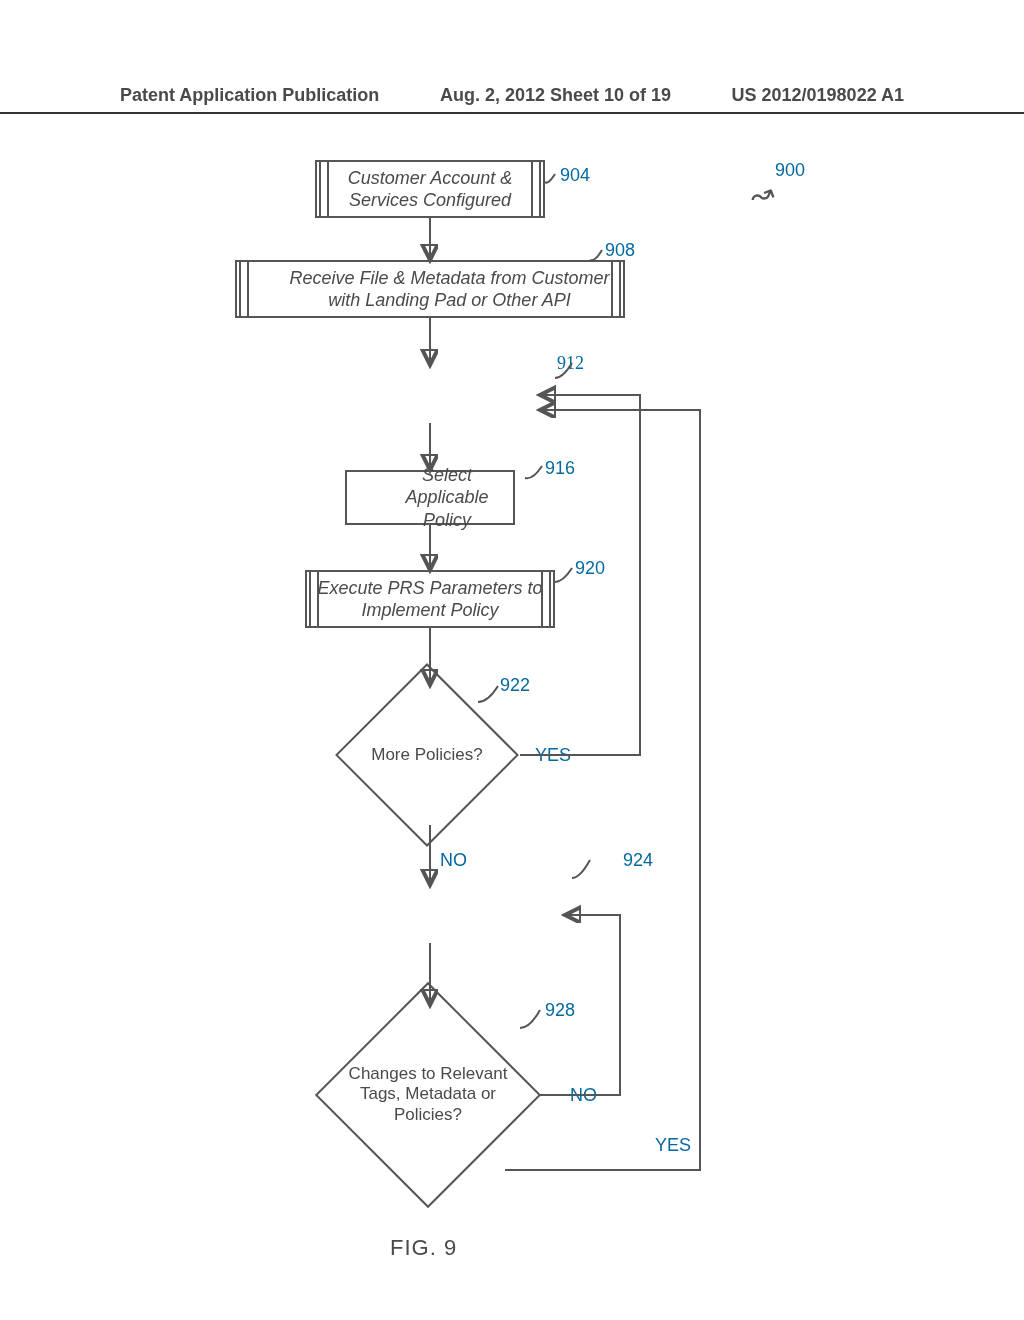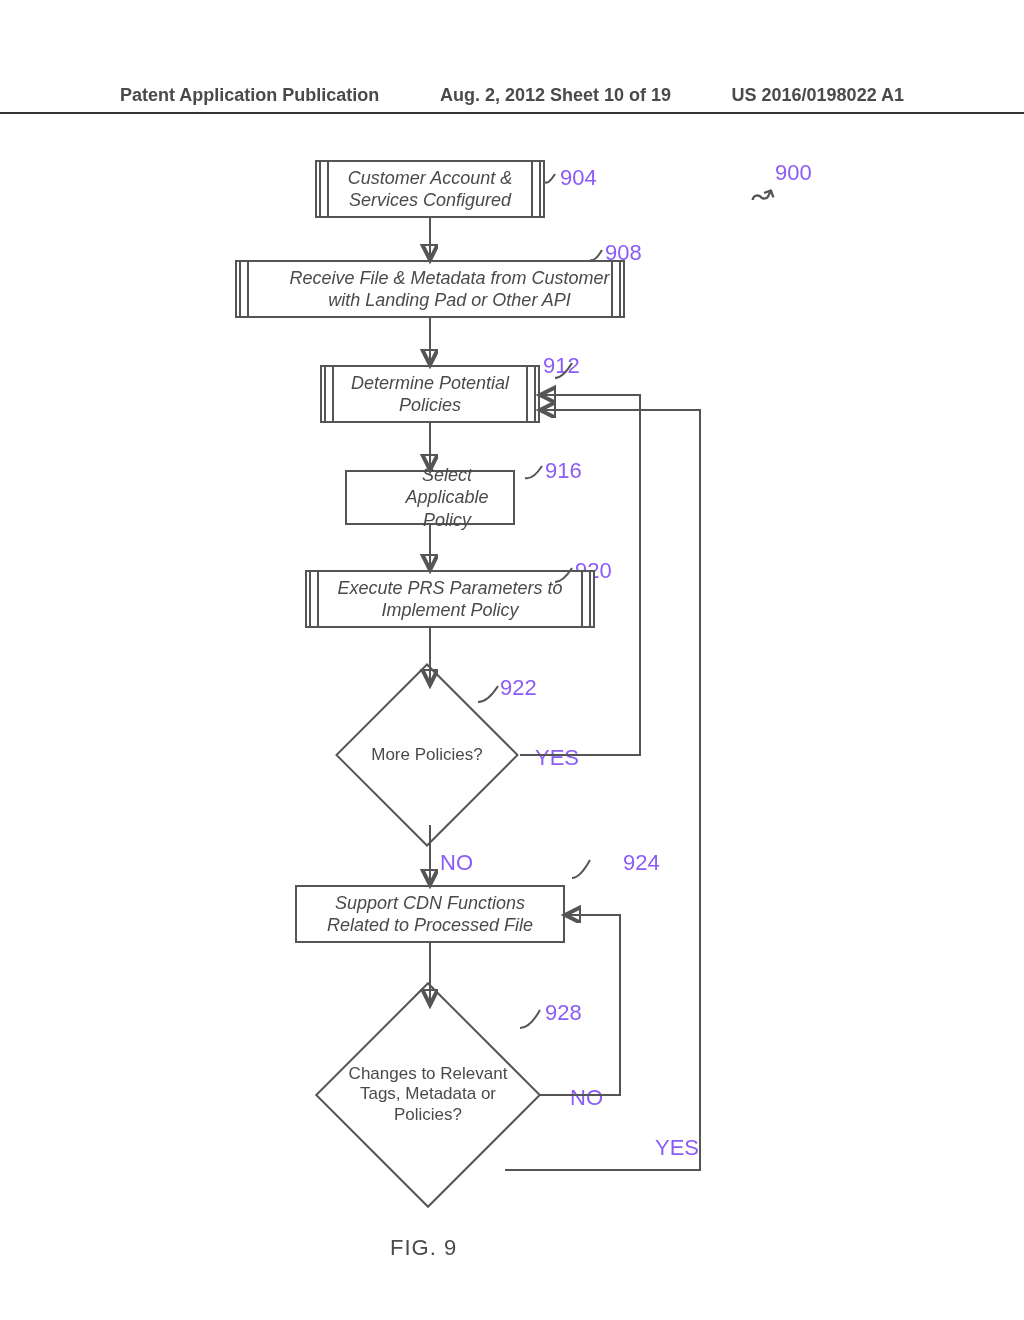--- a/index.html
+++ b/index.html
@@ -74,22 +74,22 @@
     position: absolute;
     top: 50%; left: 50%;
     transform: translate(-50%,-50%) rotate(-45deg);
     width: 160px;
     text-align: center;
     font-size: 17px;
     line-height: 1.2;
   }
   .label {
     position: absolute;
-    font-size: 22px;
-    color: #8b5cf6;
+    font-size: 18px;
+    color: #0369a1;
   }
   .fig-label {
     position: absolute;
     font-size: 22px;
     letter-spacing: 1px;
   }
   
   svg.wires {
     position: absolute;
     top: 0; left: 0;
@@ -109,67 +109,61 @@
     transform: rotate(-20deg);
   }
 </style>
 </head>
 <body>
 
 <div class="header">
   <div class="header-row">
     <span>Patent Application Publication</span>
     <span>Aug. 2, 2012  Sheet 10 of 19</span>
-    <span>US 2016/0198022 A1</span>
+    <span>US 2012/0198022 A1</span>
   </div>
 </div>
 
 <div class="diagram">
 
   <span class="label" style="left:560px; top:35px;">904</span>
   <span class="label" style="left:605px; top:110px;">908</span>
-  <span class="label" style="left:543px; top:223px;">912</span>
+  <span class="label" style="left:557px; top:223px;font-family:Liberation Serif, serif;">912</span>
   <span class="label" style="left:545px; top:328px;">916</span>
   <span class="label" style="left:575px; top:428px;">920</span>
   <span class="label" style="left:500px; top:545px;">922</span>
   <span class="label" style="left:595px; top:720px;margin-left:28px;">924</span>
   <span class="label" style="left:545px; top:870px;">928</span>
 
   <span class="label" style="left:775px; top:30px;">900</span>
   <span class="ref-squiggle" style="left:750px; top:48px;">↝</span>
 
   <div class="node proc" style="left:315px; top:30px;  width:230px; height:58px;">
     <span>Customer Account &amp; Services Configured</span>
   </div>
 
   <div class="node proc" style="left:235px; top:130px; width:390px; height:58px;padding-left:45px;">
     <span>Receive File &amp; Metadata from Customer with Landing Pad or Other API</span>
   </div>
 
-  <div class="node proc" style="left:320px; top:235px; width:220px; height:58px;">
-    <span>Determine Potential Policies</span>
-  </div>
 
   <div class="node simple" style="left:345px; top:340px; width:170px; height:55px;padding-left:40px;">
     <span>Select Applicable Policy</span>
   </div>
 
-  <div class="node proc" style="left:305px; top:440px; width:290px; height:58px;">
+  <div class="node proc" style="left:305px; top:440px; width:250px; height:58px;">
     <span>Execute PRS Parameters to Implement Policy</span>
   </div>
 
   <div class="decision" style="left:362px; top:560px; width:130px; height:130px;">
     <div class="dtext">More Policies?</div>
   </div>
   <span class="label" style="left:535px; top:615px;">YES</span>
   <span class="label" style="left:440px; top:720px;">NO</span>
 
-  <div class="node simple" style="left:295px; top:755px; width:270px; height:58px;">
-    <span>Support CDN Functions Related to Processed File</span>
-  </div>
 
   <div class="decision" style="left:348px; top:885px; width:160px; height:160px;">
     <div class="dtext" style="width:180px;">Changes to Relevant Tags, Metadata or Policies?</div>
   </div>
   <span class="label" style="left:570px; top:955px;">NO</span>
   <span class="label" style="left:655px; top:1005px;">YES</span>
 
   <div class="fig-label" style="left:390px; top:1105px;">FIG. 9</div>
 
   <svg class="wires">

